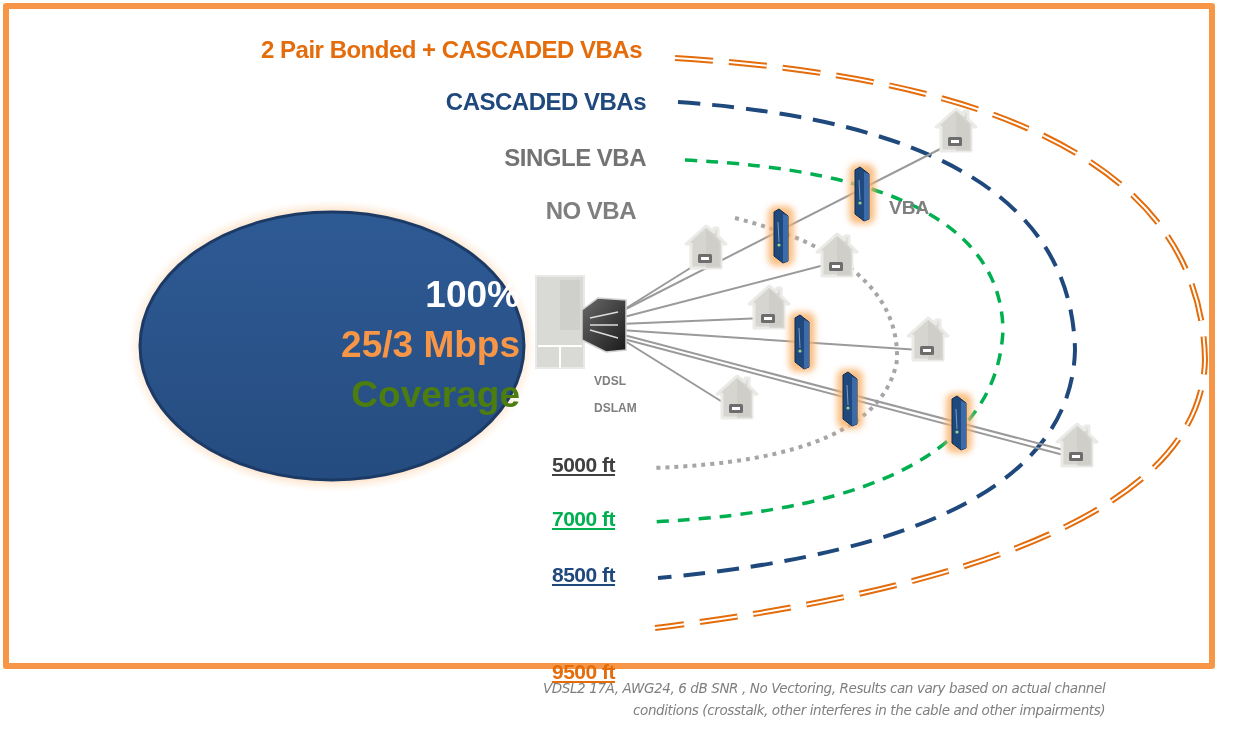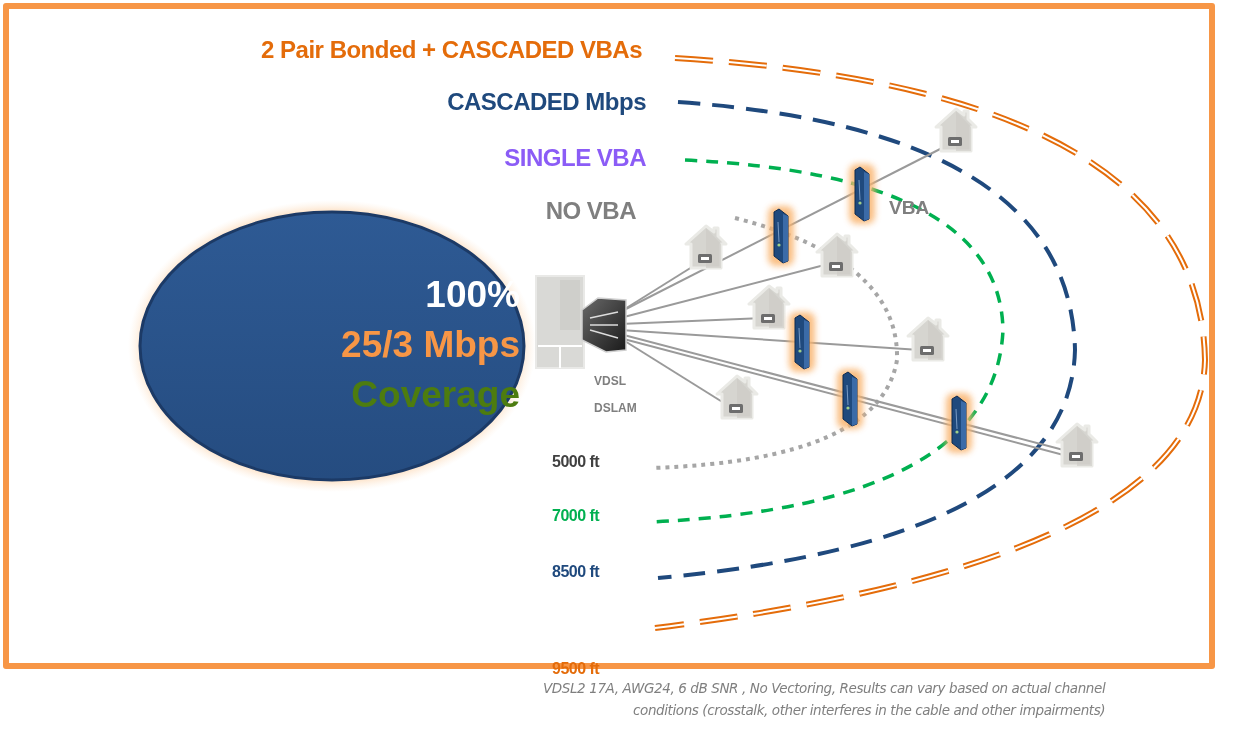--- a/index.html
+++ b/index.html
@@ -1,24 +1,24 @@
 <!DOCTYPE html>
 <html><head>
   <meta charset="utf-8">
   <style>
     html, body { margin: 0; padding: 0; background: #ffffff; }
     body { width: 1234px; height: 732px; position: relative; overflow: hidden; font-family: "Liberation Sans", sans-serif; }
     #frame { position: absolute; left: 3px; top: 3px; width: 1200px; height: 654px; border: 6px solid #F79646; border-radius: 3px; box-sizing: content-box; }
     #diagram { position: absolute; left: 0; top: 0; width: 1234px; height: 732px; }
     .lbl { position: absolute; font-weight: bold; white-space: nowrap; letter-spacing: -0.5px; }
     .legend { font-size: 24px; text-align: left; }
-    .dist { font-size: 16px; }
+    .dist { font-size: 21px; text-decoration: underline; }
     #legend-2pair { right: 592px; top: 36px; color: #E46C0A; }
     #legend-cascaded { right: 588px; top: 88px; color: #1F497D; }
-    #legend-single { right: 588px; top: 144px; color: #8b5cf6; }
+    #legend-single { right: 588px; top: 144px; color: #737373; }
     #legend-novba { right: 598px; top: 197px; color: #7F7F7F; }
     #dist-5000 { left: 552px; top: 453px; color: #404040; }
     #dist-7000 { left: 552px; top: 507px; color: #00B050; }
     #dist-8500 { left: 552px; top: 563px; color: #1F497D; }
     #dist-9500 { left: 552px; top: 615px; color: #E46C0A; margin-top: 45px; }
     #center-text { position: absolute; left: 140px; top: 270px; width: 380px; text-align: right; font-weight: bold; font-size: 37px; line-height: 50px; }
     #center-line1 { color: #ffffff; display: block; }
     #center-line2 { color: #F79646; display: block; }
     #center-line3 { color: #4d7c0f; display: block; }
     #dslam-label { position: absolute; left: 594px; top: 368px; font-size: 12px; font-weight: bold; color: #7F7F7F; line-height: 27px; }
@@ -168,21 +168,21 @@
         <rect x="-13" y="-30" width="26" height="60" rx="8" fill="#F9B46E" opacity="0.85" filter="url(#vbaglow)"></rect>
         <polygon points="-7,-24 -2,-27 7,-20 7,25 2,27 -7,20" fill="#1F497D" stroke="#0F2A4F" stroke-width="1"></polygon>
         <polygon points="2,-22 7,-20 7,25 2,27" fill="#3B6BA8"></polygon>
         <line x1="-3" y1="-14" x2="-2" y2="6" stroke="#8fb0d8" stroke-width="0.8"></line>
         <circle cx="-2" cy="9" r="1.6" fill="#9fd08a"></circle>
       </g>
     </g>
 </svg>
 
 <div class="lbl legend" id="legend-2pair">2 Pair Bonded + CASCADED VBAs</div>
-<div class="lbl legend" id="legend-cascaded">CASCADED Mbps</div>
+<div class="lbl legend" id="legend-cascaded">CASCADED VBAs</div>
 <div class="lbl legend" id="legend-single">SINGLE VBA</div>
 <div class="lbl legend" id="legend-novba">NO VBA</div>
 
 <div class="lbl dist" id="dist-5000">5000 ft</div>
 <div class="lbl dist" id="dist-7000">7000 ft</div>
 <div class="lbl dist" id="dist-8500">8500 ft</div>
 <div class="lbl dist" id="dist-9500">9500 ft</div>
 
 <div id="center-text">
   <span id="center-line1">100%</span>

